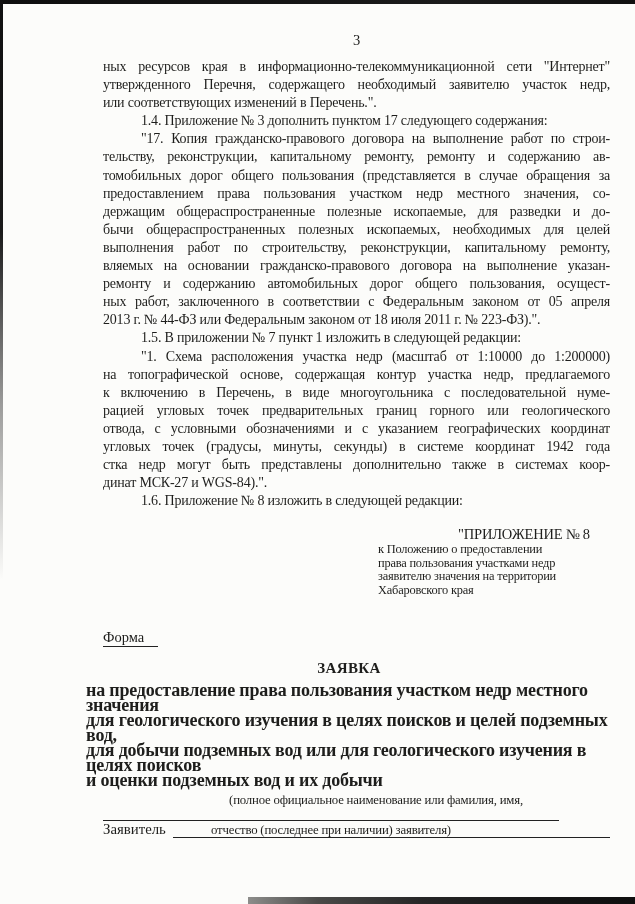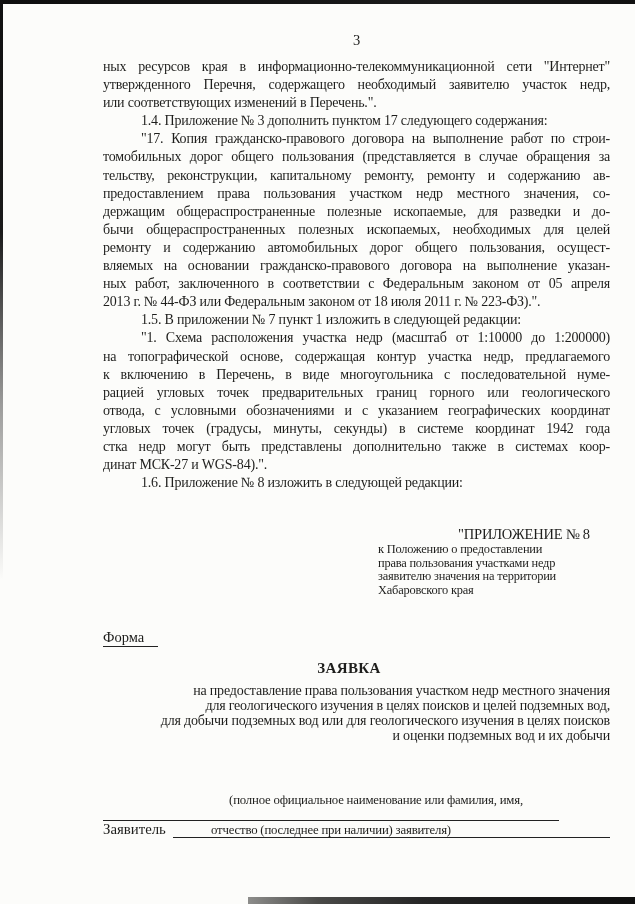--- a/index.html
+++ b/index.html
@@ -51,21 +51,21 @@
   }
   .form-label span {
     display: inline-block; padding-right: 14px; border-bottom: 1.4px solid #222; margin-top: 16px;
   }
   .app-title {
     position: absolute; left: 95px; top: 660px; width: 508px;
     text-align: center; font-size: 15px; font-weight: bold; letter-spacing: 0.4px;
   }
   .app-subtitle {
     position: absolute; left: 86px; top: 683px; width: 524px;
-    text-align: right; font-size: 14px; font-weight: normal;
+    text-align: left; font-size: 18px; font-weight: bold;
     line-height: 15px; letter-spacing: -0.2px;
   }
   .applicant-row {
     position: absolute; left: 103px; top: 773px; width: 507px;
     display: flex; align-items: flex-end; font-size: 14.8px; margin-top: 47px;
   }
   .applicant-row .fill {
     flex: 1; border-bottom: 1.4px solid #222; height: 17px; margin-left: 7px;
   }
   .caption-1 {
@@ -89,27 +89,28 @@
   <div class="edge-left"></div>
 
   <div class="page-number">3</div>
 
   <div class="body-block" id="body-block">
       <div class="line j">ных ресурсов края в информационно-телекоммуникационной сети "Интернет"</div>
       <div class="line j">утвержденного Перечня, содержащего необходимый заявителю участок недр,</div>
       <div class="line">или соответствующих изменений в Перечень.".</div>
       <div class="line ind">1.4. Приложение № 3 дополнить пунктом 17 следующего содержания:</div>
       <div class="line j ind">"17. Копия гражданско-правового договора на выполнение работ по строи-</div>
+      <div class="line j">тельству, реконструкции, капитальному ремонту, ремонту и содержанию ав-</div>
       <div class="line j">томобильных дорог общего пользования (представляется в случае обращения за</div>
-      <div class="line j">тельству, реконструкции, капитальному ремонту, ремонту и содержанию ав-</div>
       <div class="line j">предоставлением права пользования участком недр местного значения, со-</div>
       <div class="line j">держащим общераспространенные полезные ископаемые, для разведки и до-</div>
       <div class="line j">бычи общераспространенных полезных ископаемых, необходимых для целей</div>
+      <div class="line j">выполнения работ по строительству, реконструкции, капитальному ремонту,</div>
+      <div class="line j">вляемых на основании гражданско-правового договора на выполнение указан-</div>
       <div class="line j">ремонту и содержанию автомобильных дорог общего пользования, осущест-</div>
-      <div class="line j">вляемых на основании гражданско-правового договора на выполнение указан-</div>
       <div class="line j">ных работ, заключенного в соответствии с Федеральным законом от 05 апреля</div>
       <div class="line">2013 г. № 44-ФЗ или Федеральным законом от 18 июля 2011 г. № 223-ФЗ).".</div>
       <div class="line ind">1.5. В приложении № 7 пункт 1 изложить в следующей редакции:</div>
       <div class="line j ind">"1. Схема расположения участка недр (масштаб от 1:10000 до 1:200000)</div>
       <div class="line j">на топографической основе, содержащая контур участка недр, предлагаемого</div>
       <div class="line j">к включению в Перечень, в виде многоугольника с последовательной нуме-</div>
       <div class="line j">рацией угловых точек предварительных границ горного или геологического</div>
       <div class="line j">отвода, с условными обозначениями и с указанием географических координат</div>
       <div class="line j">угловых точек (градусы, минуты, секунды) в системе координат 1942 года</div>
       <div class="line j">стка недр могут быть представлены дополнительно также в системах коор-</div>

